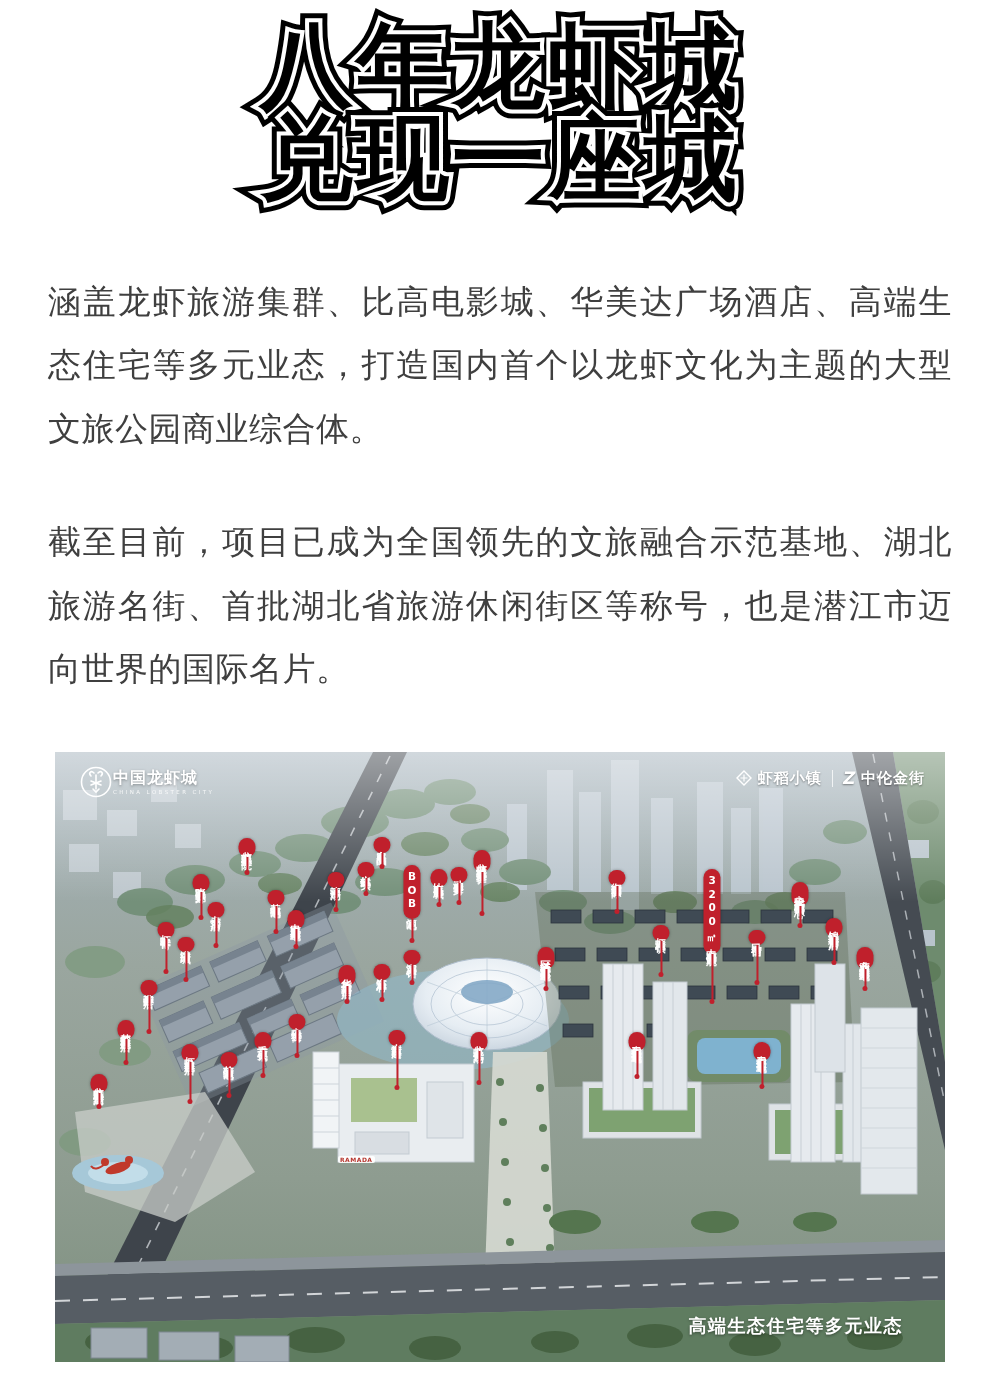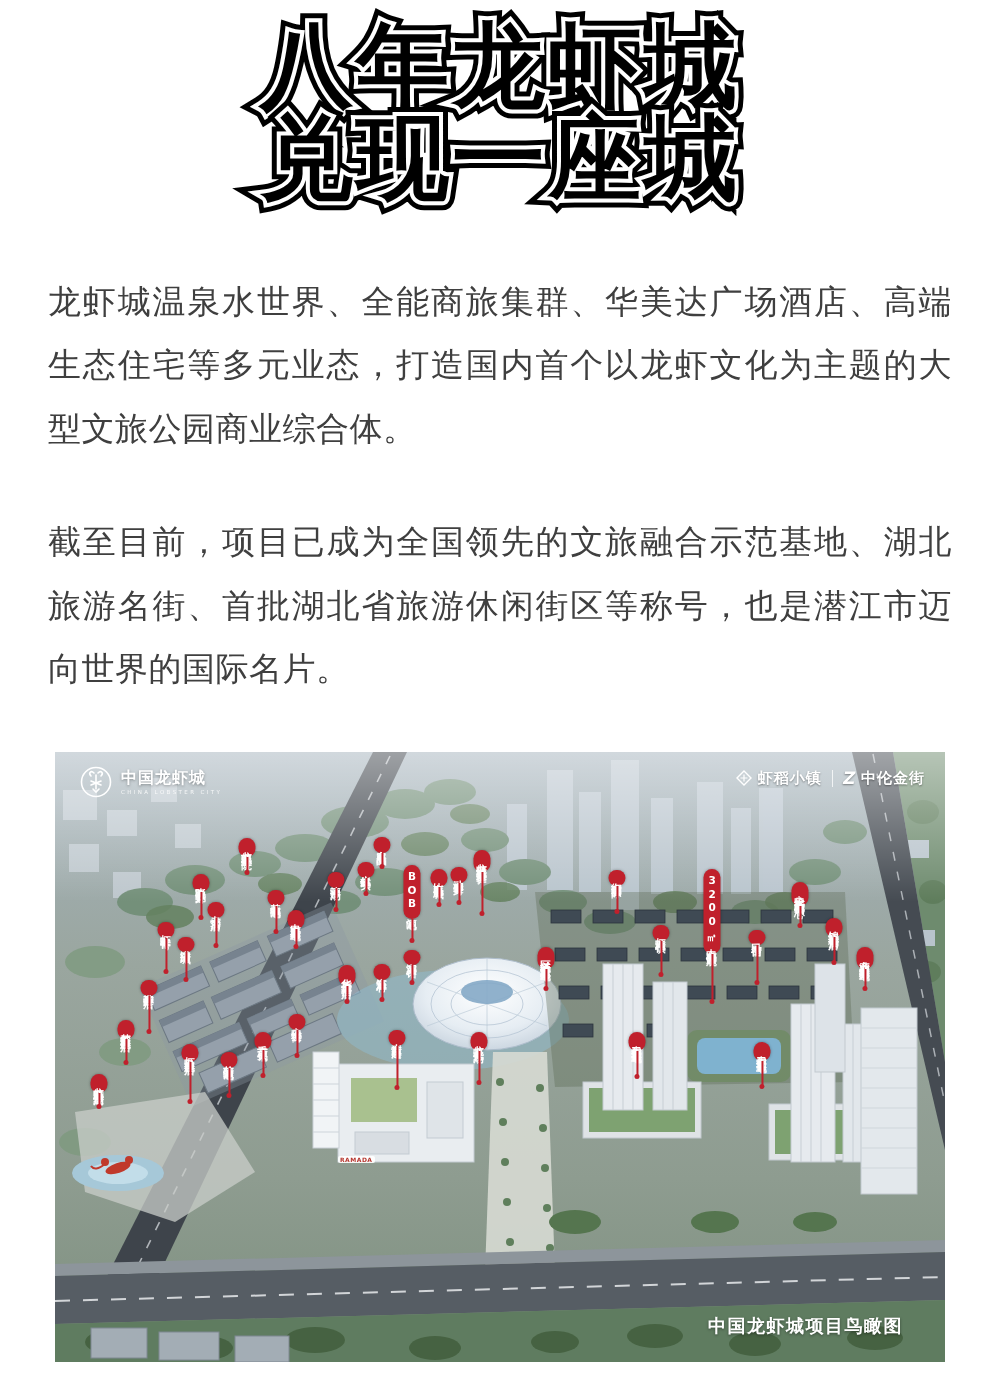--- a/index.html
+++ b/index.html
@@ -34,21 +34,21 @@
   .map-label{position:absolute;transform:translateX(-50%);display:flex;flex-direction:column;align-items:center;z-index:6;}
   .map-label .pill{
     writing-mode:vertical-rl;text-orientation:upright;
     background:#c0202c;color:#fff;font-size:10.5px;font-weight:700;
     padding:5px 2.5px;border-radius:9px;letter-spacing:1.5px;line-height:1.15;
     box-shadow:0 0 3px rgba(0,0,0,.35);white-space:nowrap;
   }
   .map-label .stem{width:2px;background:#c0202c;}
   .map-label .dot{width:5px;height:5px;border-radius:50%;background:#c0202c;margin-top:-1px;}
   
-  .brand-left{position:absolute;left:24px;top:13px;display:flex;align-items:center;gap:8px;color:#fff;z-index:7;}
+  .brand-left{position:absolute;left:24px;top:13px;display:flex;align-items:center;color:#fff;z-index:7;}
   .brand-left .bt{display:flex;flex-direction:column;line-height:1.1;}
   .brand-left .bt .nm{font-size:16px;font-weight:700;text-shadow:0 1px 3px rgba(0,0,0,.35);letter-spacing:1px;}
   .brand-left .bt .sub{font-size:5.5px;letter-spacing:2.4px;opacity:.85;margin-top:2px;}
   .brand-right{position:absolute;right:20px;top:16px;display:flex;align-items:center;gap:10px;color:#fff;z-index:7;
     font-size:15px;font-weight:700;text-shadow:0 1px 2px rgba(0,0,0,.4);letter-spacing:1px;}
   .brand-right .dev{display:flex;align-items:center;gap:5px;}
   .brand-right .sep{width:1px;height:17px;background:rgba(255,255,255,.75);}
   .zicon{font-weight:900;font-size:17px;transform:skewX(-10deg);display:inline-block;}
   .caption{
     position:absolute;right:42px;bottom:24px;z-index:7;color:#fff;font-size:18px;font-weight:700;
@@ -68,21 +68,21 @@
     <span class="t-mid">八年龙虾城</span>
     <span class="t-fill">八年龙虾城</span>
   </span>
   <span class="sticker">
     <span class="t-outer">兑现一座城</span>
     <span class="t-mid">兑现一座城</span>
     <span class="t-fill">兑现一座城</span>
   </span>
 </h1>
 
-<p class="para first">龙虾城温泉水世界、全能商旅集群、华美达广场酒店、高端生态住宅等多元业态，打造国内首个以龙虾文化为主题的大型文旅公园商业综合体。</p>
+<p class="para first">涵盖龙虾旅游集群、比高电影城、华美达广场酒店、高端生态住宅等多元业态，打造国内首个以龙虾文化为主题的大型文旅公园商业综合体。</p>
 <p class="para second">截至目前，项目已成为全国领先的文旅融合示范基地、湖北旅游名街、首批湖北省旅游休闲街区等称号，也是潜江市迈向世界的国际名片。</p>
 
 <figure class="aerial">
 
   <svg class="scene" viewBox="0 0 890 610" preserveAspectRatio="none" aria-hidden="true">
     <defs>
       <linearGradient id="bg" x1="0" y1="0" x2="0" y2="1">
         <stop offset="0" stop-color="#a4b2bc"></stop>
           <stop offset="0.35" stop-color="#9aa69f"></stop>
         <stop offset="0.7" stop-color="#8e9c90"></stop>
@@ -548,14 +548,14 @@
       </div>
       <div class="map-label" style="left: 810px; top: 195px;">
         <span class="pill">产业融合总部基地</span>
         <span class="stem" style="height: 18px;"></span>
         <span class="dot"></span>
       </div>
     </div>
 
   <div class="ramada">RAMADA</div>
 
-  <div class="caption">中国龙虾城项目鸟瞰图</div>
+  <div class="caption">高端生态住宅等多元业态</div>
 </figure>
 
 </body></html>

